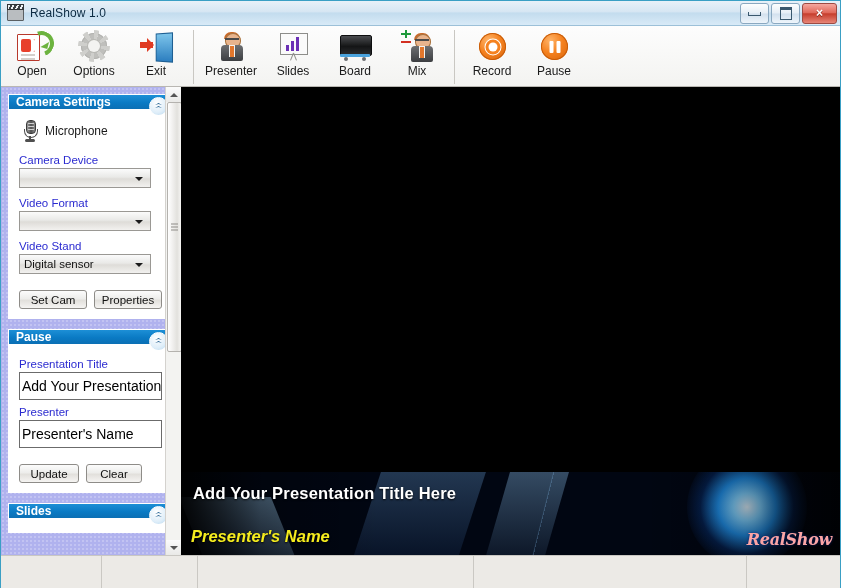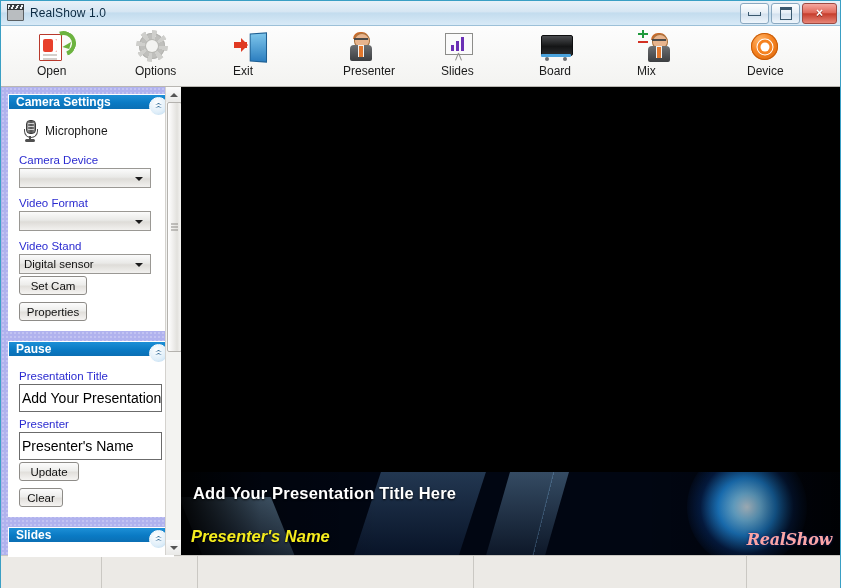--- a/index.html
+++ b/index.html
@@ -35,22 +35,22 @@
   .wb .gm{display:block;}
   .min-g{width:11px;height:3px;border:1px solid #3a586e;border-top:none;background:transparent;}
   .max-g{width:10px;height:9px;border:1px solid #3a586e;border-top-width:3px;}
   .close-g{color:#ffffff;font-size:12px;font-weight:bold;line-height:9px;text-shadow:0 1px 0 #7e2a1e;}
 
   
   .toolbar{height:58px;background:linear-gradient(180deg,#fdfdfd 0%,#f3f3f1 100%);
      border-bottom:1px solid #b9b7b2;display:flex;align-items:flex-start;padding-top:2px;}
   .tgroup{display:flex;height:56px;}
   .tsep{width:1px;height:54px;background:#c9c7c2;margin:0 6px;align-self:center;}
-  .tbtn{width:62px;height:54px;display:flex;flex-direction:column;
-        justify-content:flex-start;padding-top:3px;cursor:default;padding-left:36px;}
+  .tbtn{width:62px;height:54px;display:flex;flex-direction:column;align-items:center;
+        justify-content:flex-start;padding-top:3px;cursor:default;}
   .tbtn .ico{width:34px;height:32px;position:relative;}
   .tbtn .lab{font-size:12px;color:#1b1b1b;margin-top:1px;}
 
   
   .i-open .doc{position:absolute;left:2px;top:3px;width:21px;height:25px;background:#fff;
      border:1px solid #b8392c;border-radius:1px;}
   .i-open .doc:after{content:"";position:absolute;left:3px;top:4px;width:14px;height:13px;
      background:#e8402c;border-radius:2px;
      box-shadow:inset -4px 0 0 #fff, inset -6px 0 0 #e8402c;}
   .i-open .doc:before{content:"";position:absolute;left:3px;top:19px;width:14px;height:2px;background:#d4cfcb;
@@ -156,21 +156,21 @@
   .mic .stem{position:absolute;left:5px;top:16px;width:2px;height:4px;background:#4f4f4f;}
   .mic .base{position:absolute;left:1px;top:19px;width:10px;height:3px;border-radius:2px;background:#4f4f4f;}
   .miclabel{font-size:12px;color:#1b1b1b;}
 
   .combo{width:132px;height:20px;box-sizing:border-box;
      background:linear-gradient(180deg,#fbfbfb 0%,#e9e9e7 45%,#dedcd8 55%,#f2f1ef 100%);
      border:1px solid #9a9894;display:flex;align-items:center;position:relative;}
   .combo .val{font-size:11.5px;color:#111;padding-left:4px;}
   .combo .car{position:absolute;right:7px;top:8px;border:4px solid transparent;border-top-color:#1b1b1b;}
 
-  .btnrow{display:flex;gap:7px;margin-top:2px;flex-direction:column;}
+  .btnrow{display:flex;gap:7px;margin-top:16px;}
   .btn{height:19px;box-sizing:border-box;padding:0 8px;border:1px solid #8e8c88;border-radius:3px;
      background:linear-gradient(180deg,#fcfcfc 0%,#ededeb 45%,#e2e0dc 55%,#f5f4f2 100%);
      font-size:11.5px;color:#111;display:flex;align-items:center;justify-content:center;cursor:default;}
 
   .tinput{width:143px;height:28px;box-sizing:border-box;border:1px solid #6b6b6b;background:#fff;
      display:flex;align-items:center;padding-left:2px;overflow:hidden;}
   .tinput span{font-size:14px;color:#000;white-space:nowrap;}
 
   .p-body.slides{height:14px;padding:0;}
 
@@ -329,21 +329,21 @@
 
     <div class="tsep"></div>
 
     <div class="tgroup">
       <div class="tbtn">
         <div class="ico">
             <div class="rbtn">
               <div class="in rb-dot"></div>
             </div>
           </div>
-        <div class="lab">Device</div>
+        <div class="lab">Record</div>
       </div>
       <div class="tbtn">
         <div class="ico">
             <div class="rbtn">
               <div class="in rb-pause">
                 <i></i>
                 <i></i>
               </div>
             </div>
           </div>
@@ -414,21 +414,21 @@
             <div class="tinput">
               <span>Add Your Presentation</span>
             </div>
             <div style="height:6px"></div>
             <div class="fld-label">Presenter</div>
             <div class="tinput">
               <span>Presenter's Name</span>
             </div>
             <div class="btnrow">
               <div class="btn" style="width:60px">Update</div>
-              <div class="btn" style="width:44px">Clear</div>
+              <div class="btn" style="width:56px">Clear</div>
             </div>
           </div>
         </div>
 
         <div class="panel">
           <div class="p-head">
             <span class="p-title">Slides</span>
             <span class="p-chev">
                 <b></b>
               </span>

